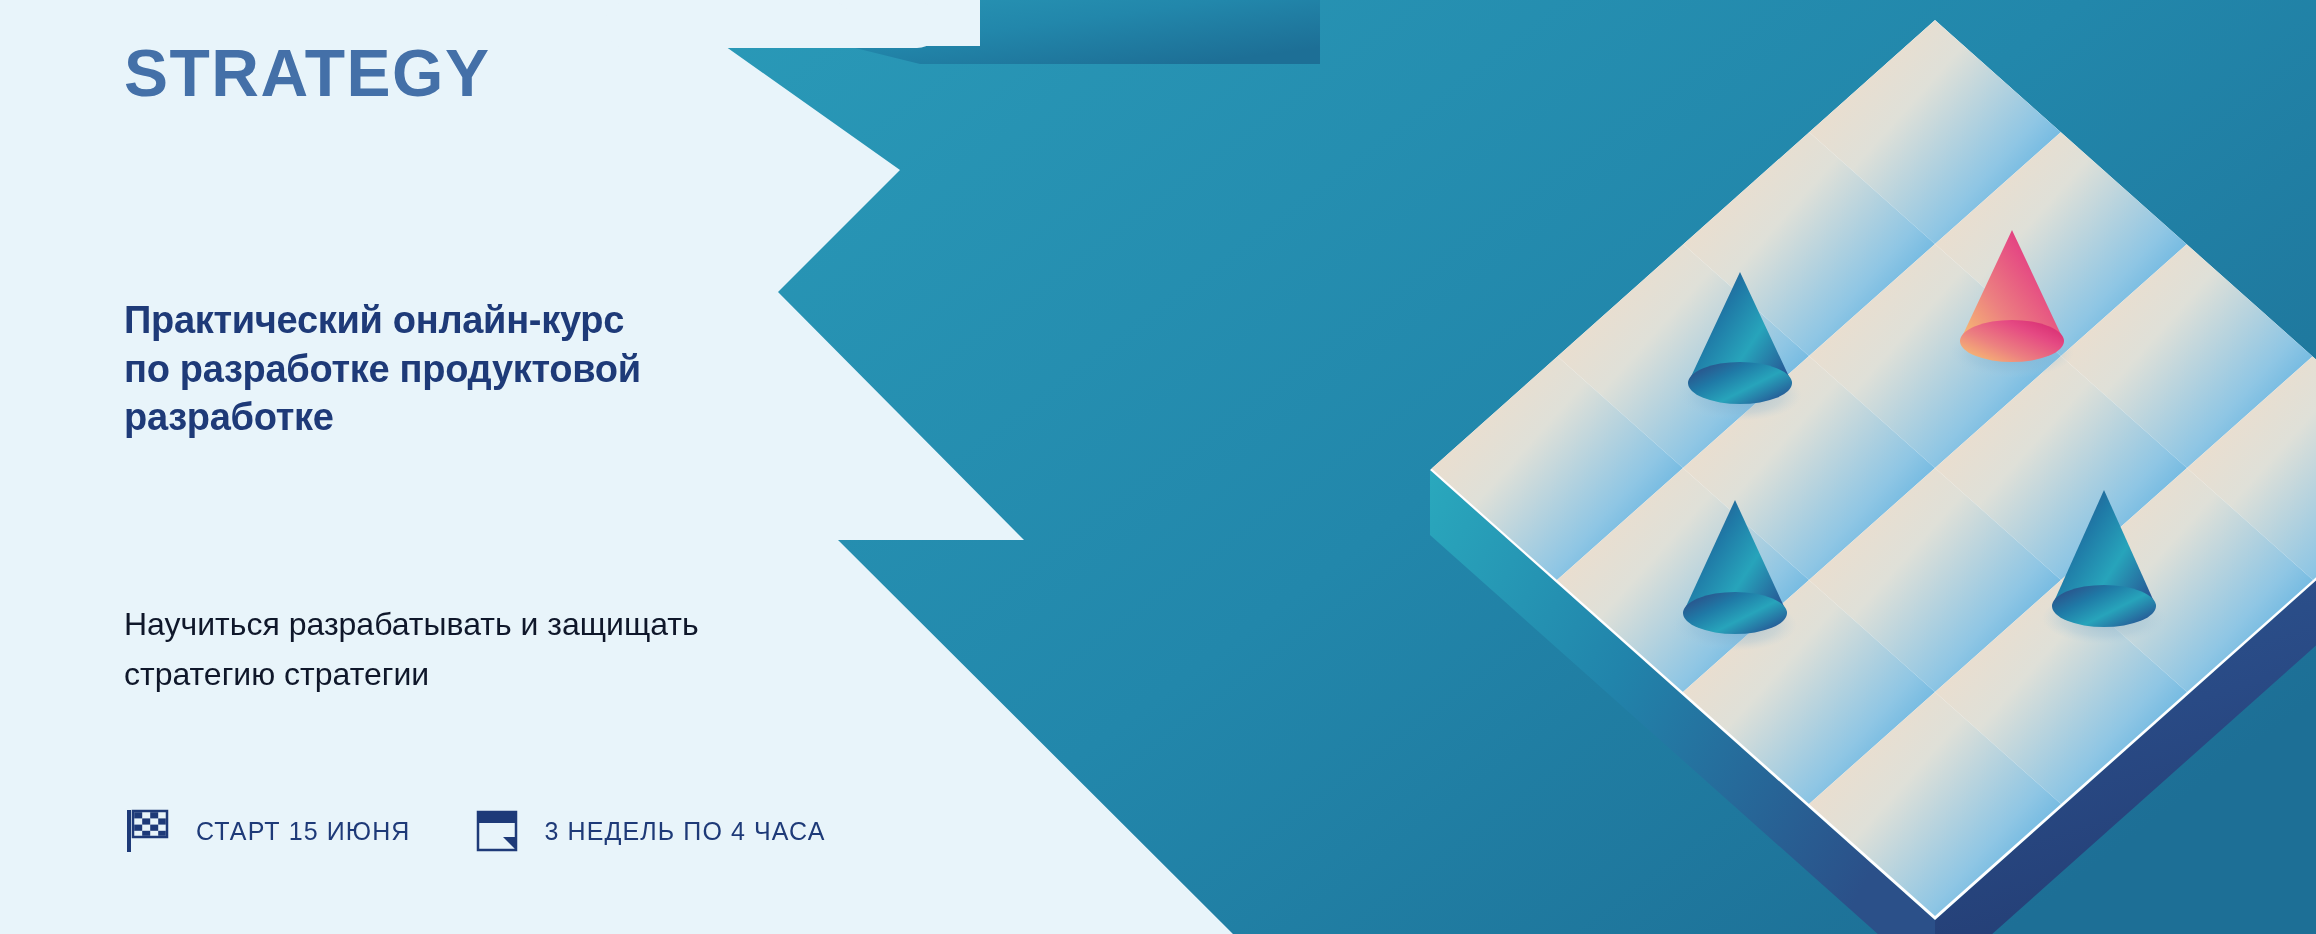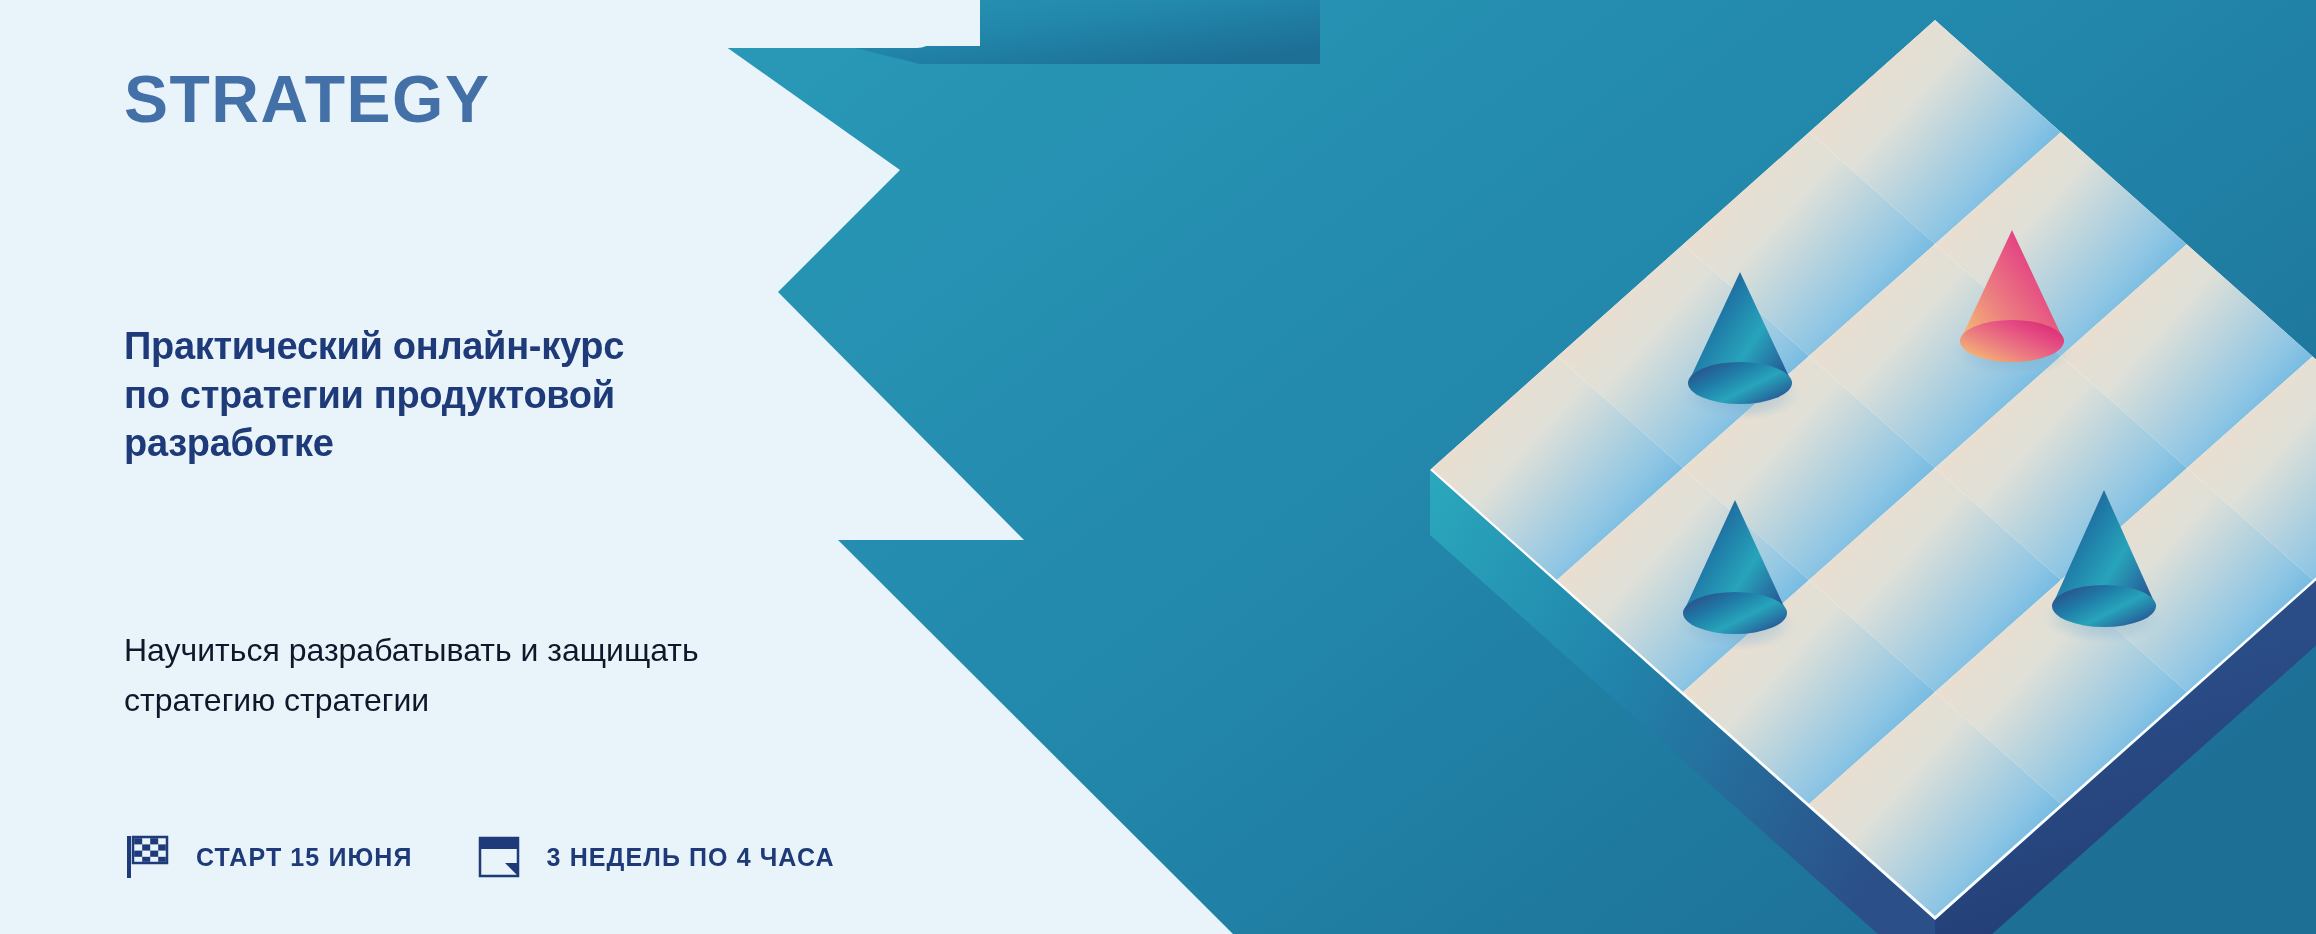--- a/index.html
+++ b/index.html
@@ -29,21 +29,20 @@
   }
 
   
   .content {
     position: absolute;
     left: 0;
     top: 0;
     width: 1120px;
     height: 685px;
     z-index: 5;
-    margin-top: 26px;
   }
 
   .kicker {
     position: absolute;
     left: 124px;
     top: 38px;
     width: 700px;
     font-size: 66px;
     font-weight: 700;
     line-height: 1.07;
@@ -85,21 +84,21 @@
     align-items: center;
     gap: 62px;
   }
   .meta-item {
     display: flex;
     align-items: center;
     gap: 22px;
   }
   .meta-label {
     font-size: 25px;
-    font-weight: 700;
+    font-weight: 400;
     letter-spacing: 1.1px;
     color: #1e3a78;
     white-space: nowrap;
   }
   .meta-icon {
     width: 50px;
     height: 50px;
     flex: 0 0 auto;
     display: block;
   }
@@ -260,21 +259,21 @@
   </svg>
 
   <div class="content">
 
     <div class="kicker">
       <span class="k-line">STRATEGY</span>
     </div>
 
     <div class="headline">
       <span class="h-line">Практический онлайн-курс</span>
-      <span class="h-line">по стратегии продуктовой</span>
+      <span class="h-line">по разработке продуктовой</span>
       <span class="h-line">разработке</span>
     </div>
 
     <div class="subtitle">
       <span class="s-line">Научиться разрабатывать и защищать</span>
       <span class="s-line">стратегию стратегии</span>
     </div>
 
     <div class="meta-row">
 

